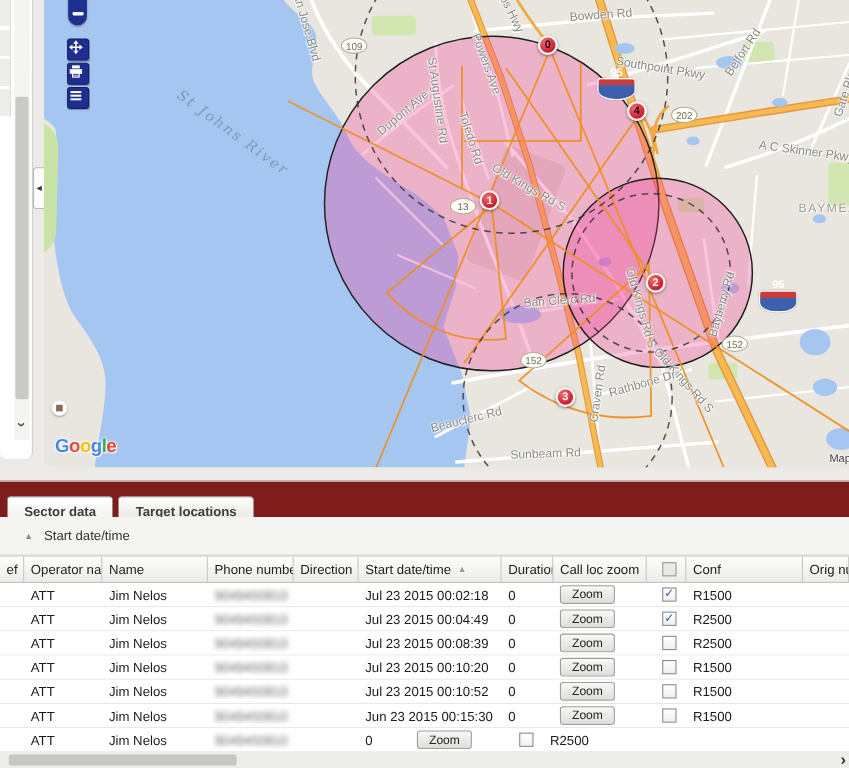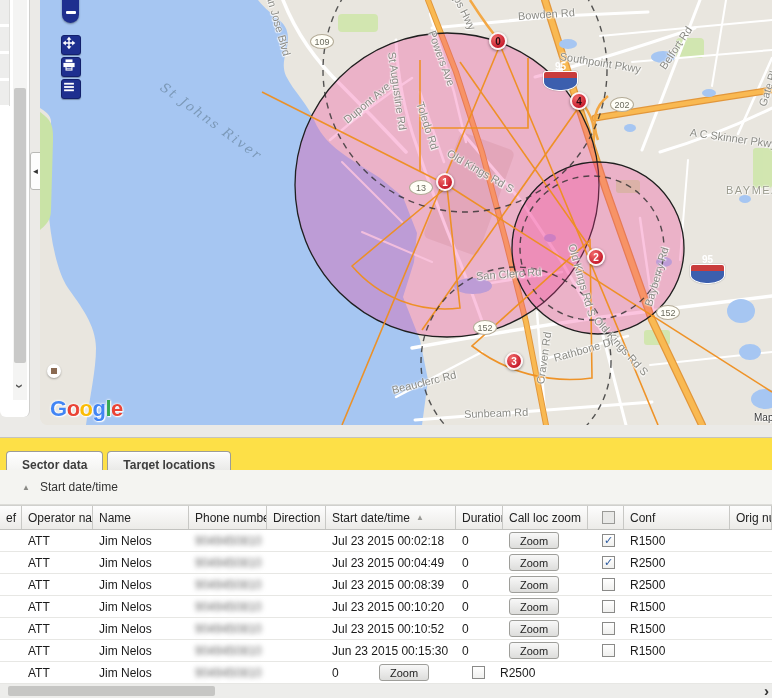--- a/index.html
+++ b/index.html
@@ -40,33 +40,33 @@
     background:linear-gradient(180deg,#c93c3c 0 31%,#3c5fae 31% 100%);color:#fff;font-size:10px;font-weight:bold;
     align-items:flex-end;padding-bottom:18px;box-shadow:0 0 1px #555;transform:translate(-10px,-9px);}
   .marker{position:absolute;width:18px;height:18px;border-radius:50%;
     background:radial-gradient(circle at 35% 30%,#f36d6d,#c81e2e 70%);
     border:2px solid rgba(255,255,255,0.95);box-shadow:0 1px 3px rgba(0,0,0,0.45);
     font-size:10px;font-weight:bold;display:flex;align-items:center;justify-content:center;
     transform:translate(-11px,-11px);cursor:pointer;}
   .poi-dot{position:absolute;left:7px;top:364px;width:14px;height:14px;border-radius:50%;background:#fff;
     box-shadow:0 1px 2px rgba(0,0,0,.3);display:flex;align-items:center;justify-content:center;}
   .poi-dot i{width:6px;height:6px;background:#8a6a52;display:block;}
-  .glogo{position:absolute;left:10px;top:396px;font-size:22px;font-weight:bold;letter-spacing:-0.5px;
+  .glogo{position:absolute;left:10px;top:396px;font-size:17px;font-weight:bold;letter-spacing:-0.5px;
     text-shadow:0 0 2px #fff,0 0 3px #fff,1px 1px 1px #fff;}
 
   
   .ctl-pill{position:absolute;left:22px;top:-20px;width:17px;height:43px;background:#1e2f8f;
     border-radius:0 0 9px 9px;box-shadow:0 1px 2px rgba(0,0,0,.4);}
   .ctl-pill .minus{position:absolute;left:3.5px;top:31px;width:10px;height:3px;background:#fff;border-radius:1px;}
   .ctl-btn{position:absolute;left:21px;width:20px;height:20px;background:#1e2f8f;border:1px solid #13206b;
     border-radius:3px;display:flex;align-items:center;justify-content:center;cursor:pointer;
     box-shadow:0 1px 1px rgba(0,0,0,.3);}
 
   
-  .tabbar{position:absolute;left:0;top:437px;width:772px;height:41px;background:#fde047;
+  .tabbar{position:absolute;left:0;top:437px;width:772px;height:41px;background:#7f1d1d;
     border-top:1px solid #c4c3bf;display:flex;align-items:flex-end;padding-left:6px;}
   .tab{height:27px;margin-right:4px;padding:0 15px;border:1px solid #9c9c98;border-bottom:none;
     border-radius:4px 4px 0 0;background:linear-gradient(#fcfcfc,#e2e2df);
     display:flex;align-items:center;font-weight:bold;color:#3d3d3d;cursor:pointer;
     box-shadow:inset 0 1px 0 #fff;}
   .tab.active{background:linear-gradient(#ffffff,#efefec);}
   .groupband{position:absolute;left:0;top:470px;width:772px;height:35px;background:#f4f4f1;
     border-bottom:1px solid #dcdcd8;display:flex;align-items:center;color:#333;}
   .groupband .tri{margin-left:22px;margin-right:10px;font-size:8px;color:#8a8a86;}
   .grid-header{position:absolute;left:0;top:505px;width:772px;height:25px;display:flex;

